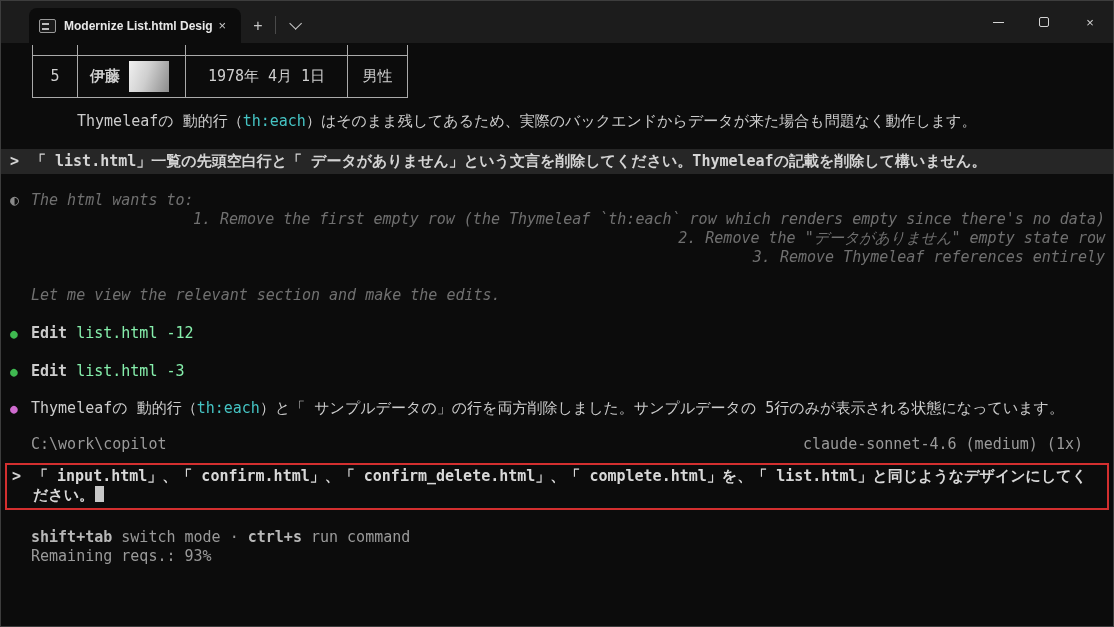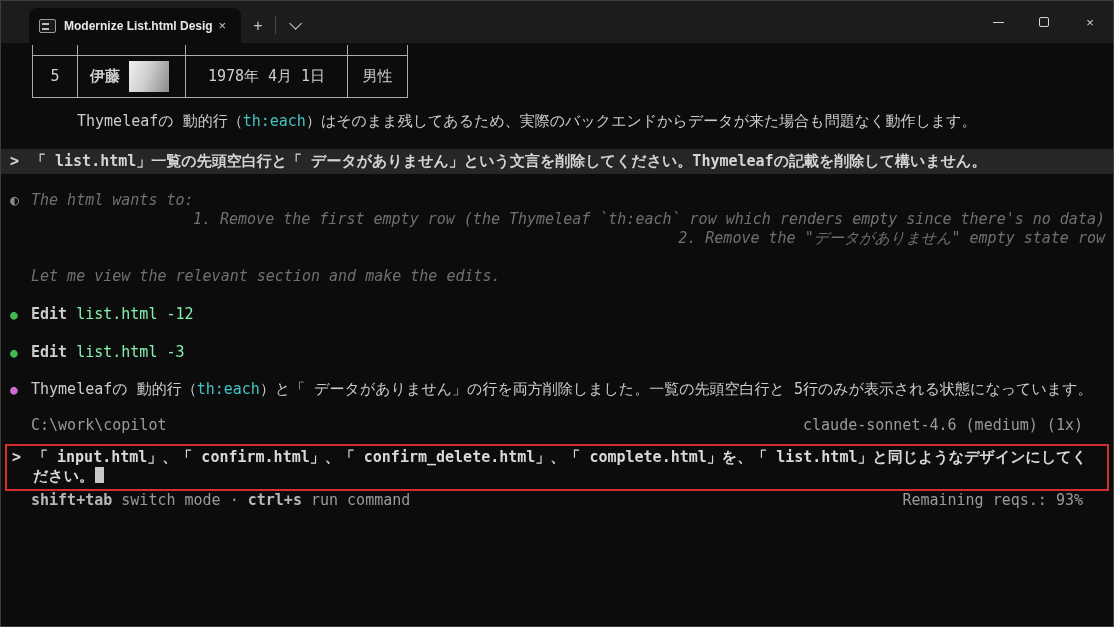--- a/index.html
+++ b/index.html
@@ -88,22 +88,22 @@
   .status-line { margin-top:17px; display:flex; justify-content:space-between; }
   
   .input-box {
     margin:9px 4px 0 4px; border:2px solid #d32f2f; padding:2px 8px 3px 0;
     display:flex;
   }
   .input-box .gutter { flex:0 0 26px; padding-left:5px; }
   .input-box .body-col { color:#d8d8d8; font-weight:bold; }
   .cursor { display:inline-block; width:9px; height:16px; background:#c8c8c8;
     vertical-align:-2px; margin-left:1px; }
-  .footer { margin-top:0; display:flex; justify-content:space-between;
-    color:#9a9a9a; padding-left:30px; padding-right:30px; }
+  .footer { margin-top:18px; display:flex; justify-content:space-between;
+    color:#9a9a9a; padding-left:30px; padding-right:24px;flex-direction:column; }
   .footer .bold { color:#b8b8b8; }
 </style>
 </head>
 <body>
 
 <div class="window">
 
   <div class="titlebar">
     <div class="tab">
       <span class="cmd-icon"></span>
@@ -155,20 +155,21 @@
       <div class="gutter prompt-ch">&gt;</div>
       <div class="body-col">「 list.html」一覧の先頭空白行と「 データがありません」という文言を削除してください。Thymeleafの記載を削除して構いません。</div>
     </div>
 
     <div class="think-block row-line">
       <div class="gutter think-icon">◐</div>
       <div class="body-col dim-it">
         <div>The html wants to:</div>
         <div class="think-ind">1. Remove the first empty row (the Thymeleaf `th:each` row which renders empty since there's no data)</div>
         <div class="think-ind">2. Remove the "データがありません" empty state row</div>
+        <div class="think-ind">3. Remove Thymeleaf references entirely</div>
         <div class="blank"></div>
         <div>Let me view the relevant section and make the edits.</div>
       </div>
     </div>
 
     <div class="row-line edit-line">
       <div class="gutter bullet-green">●</div>
       <div class="body-col">
         <span class="bold">Edit</span>
         <span class="edit-file">list.html</span>
@@ -180,21 +181,21 @@
       <div class="body-col">
         <span class="bold">Edit</span>
         <span class="edit-file">list.html</span>
         <span class="red-text">-3</span>
       </div>
     </div>
 
     <div class="row-line result-block">
       <div class="gutter bullet-magenta">●</div>
       <div class="body-col">
-        <span>Thymeleafの 動的行（</span><span class="cyan">th:each</span><span>）と「 データがありません」の行を両方削除しました。一覧の先頭空白行と 5行のみが表示される状態になっています。</span>
+        <span>Thymeleafの 動的行（</span><span class="cyan">th:each</span><span>）と「 サンプルデータの」の行を両方削除しました。サンプルデータの 5行のみが表示される状態になっています。</span>
       </div>
     </div>
 
     <div class="pad-line status-line grey">
       <span>C:\work\copilot</span>
       <span>claude-sonnet-4.6 (medium) (1x)</span>
     </div>
 
     <div class="input-box">
       <div class="gutter prompt-ch">&gt;</div>

